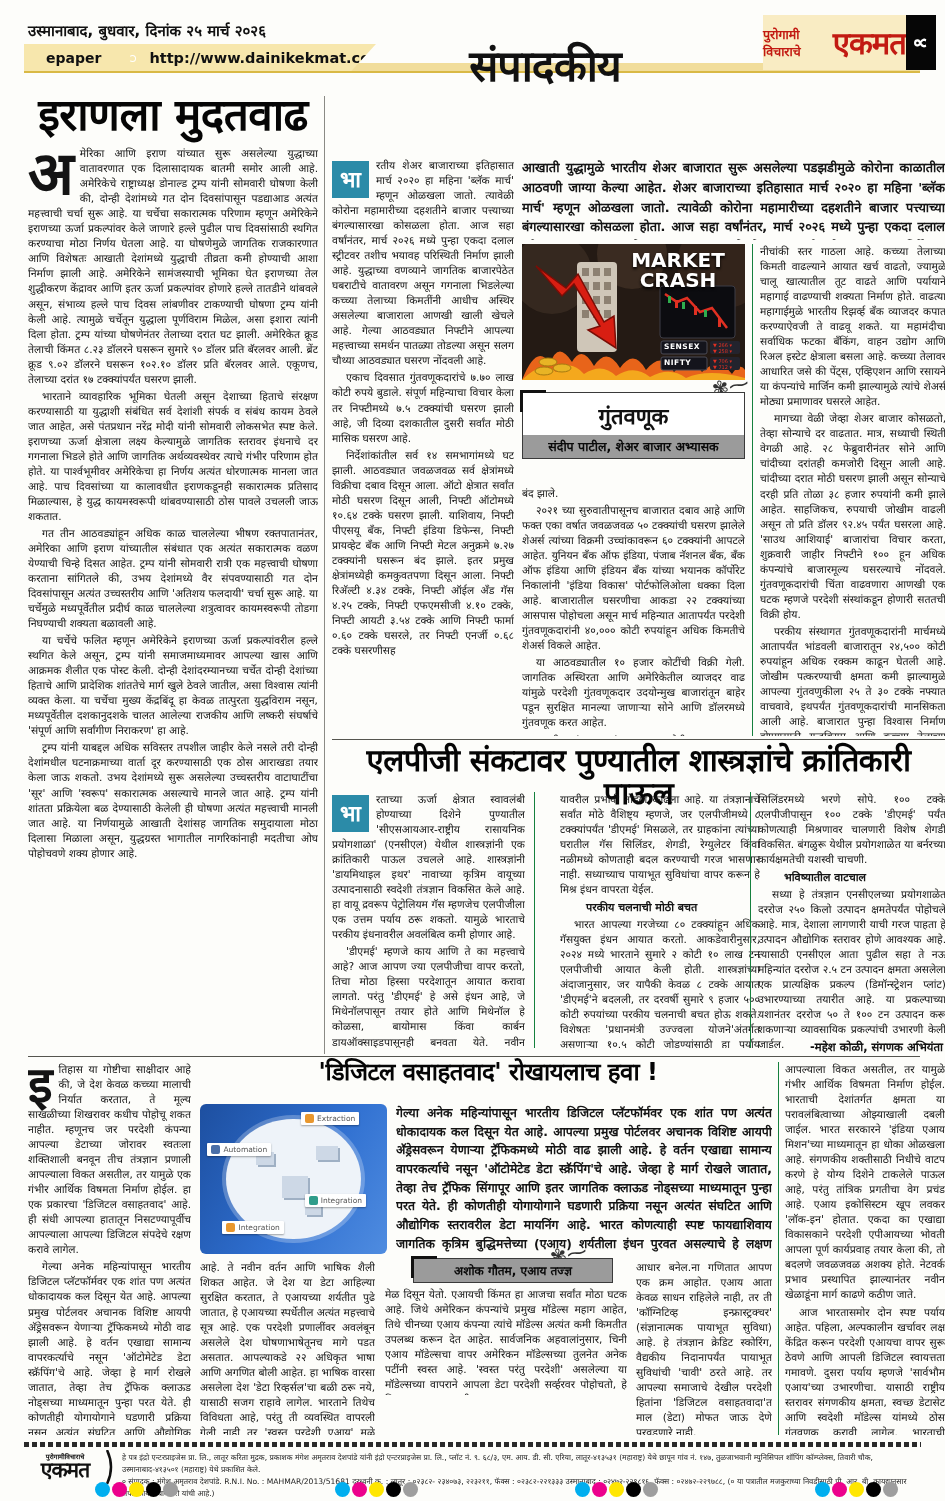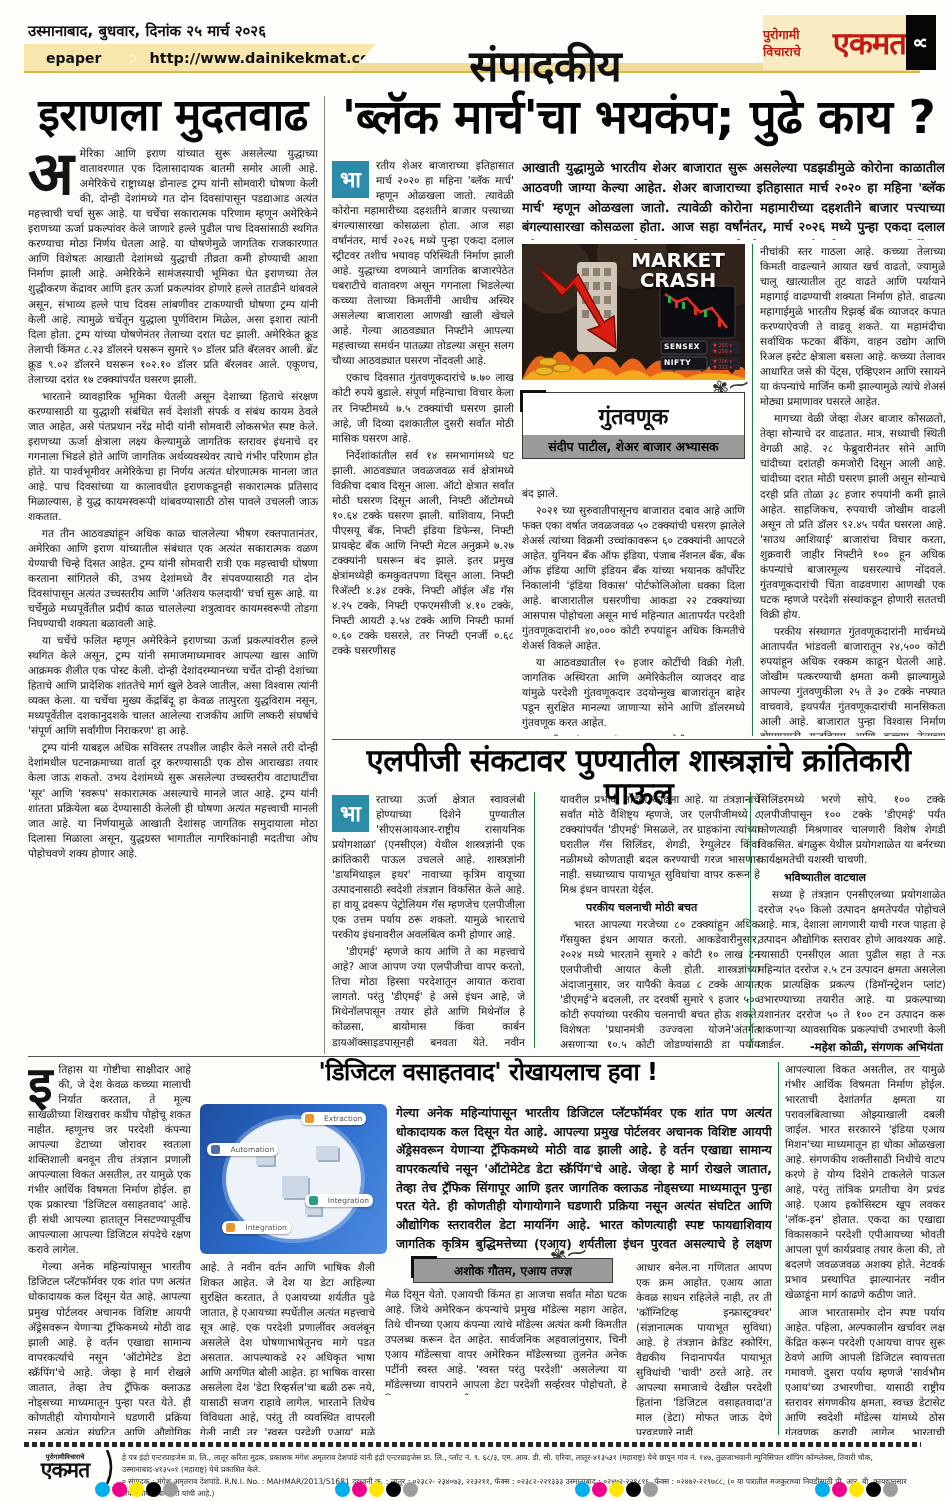--- a/index.html
+++ b/index.html
@@ -41,21 +41,21 @@
   .colbox .ttl{text-align:center;font-size:22px;font-weight:900;padding:7px 0 5px;}
   .colbox .bar{background:#9b9b9b;color:#0a0a0a;text-align:center;font-weight:bold;font-size:12.5px;padding:3px 0;}
   .ornament{position:absolute;font-size:20px;color:#333;transform:rotate(-12deg);}
   
   .mfig{position:absolute;overflow:hidden;background:#1d1512;}
   .mfig svg{display:block;}
   
   .illus{position:absolute;background:linear-gradient(120deg,#1d4fa0,#2f6fd0 55%,#4f8ce0);border-radius:6px;overflow:hidden;}
   .illus .disc{position:absolute;left:14%;top:10%;width:72%;height:80%;background:#eef3f9;border-radius:50%;box-shadow:0 0 0 4px rgba(255,255,255,.25);}
   .illus .blk{position:absolute;background:#cdd8e6;box-shadow:2px 2px 0 #9fb0c4;}
-  .chip{position:absolute;display:flex;align-items:center;gap:10px;background:#fff;border-radius:6px;
+  .chip{position:absolute;display:flex;align-items:center;gap:3px;background:#fff;border-radius:1px;
         padding:2px 4px;font-size:7.5px;color:#555;box-shadow:0 1px 2px rgba(0,0,0,.35);}
   .chip i{width:9px;height:9px;border-radius:2px;display:inline-block;}
   
   .foot-dash{position:absolute;left:24px;top:1442px;width:897px;height:5px;
              background:repeating-linear-gradient(90deg,#2a2a2a 0 5px,transparent 5px 8px);}
   .foot-logo{position:absolute;left:25px;top:1452px;width:80px;text-align:center;}
   .foot-logo .t{font-size:6.5px;font-weight:bold;letter-spacing:0;}
   .foot-logo .n{font-size:21px;font-weight:900;letter-spacing:-1px;line-height:.9;}
   .foot-bracket{position:absolute;left:106px;top:1450px;width:10px;height:34px;}
   .foot-bracket svg{display:block;}
@@ -92,21 +92,20 @@
   <div class="hdiv" style="left:28px;top:1056px;width:892px;"></div>
 
   <div style="position:absolute;left:28px;top:92px;width:290px;height:962px;">
     <div class="hl" style="font-size:44px;text-align:center;">इराणला मुदतवाढ</div>
     <div class="jt" style="margin-top:8px;height:898px;">
       <span class="dc-letter">अ</span><span style="display:contents;"><p>मेरिका आणि इराण यांच्यात सुरू असलेल्या युद्धाच्या वातावरणात एक दिलासादायक बातमी समोर आली आहे. अमेरिकेचे राष्ट्राध्यक्ष डोनाल्ड ट्रम्प यांनी सोमवारी घोषणा केली की, दोन्ही देशांमध्ये गत दोन दिवसांपासून पडद्याआड अत्यंत महत्त्वाची चर्चा सुरू आहे. या चर्चेचा सकारात्मक परिणाम म्हणून अमेरिकेने इराणच्या ऊर्जा प्रकल्पांवर केले जाणारे हल्ले पुढील पाच दिवसांसाठी स्थगित करण्याचा मोठा निर्णय घेतला आहे. या घोषणेमुळे जागतिक राजकारणात आणि विशेषतः आखाती देशांमध्ये युद्धाची तीव्रता कमी होण्याची आशा निर्माण झाली आहे. अमेरिकेने सामंजस्याची भूमिका घेत इराणच्या तेल शुद्धीकरण केंद्रावर आणि इतर ऊर्जा प्रकल्पांवर होणारे हल्ले तातडीने थांबवले असून, संभाव्य हल्ले पाच दिवस लांबणीवर टाकण्याची घोषणा ट्रम्प यांनी केली आहे. त्यामुळे चर्चेतून युद्धाला पूर्णविराम मिळेल, असा इशारा त्यांनी दिला होता. ट्रम्प यांच्या घोषणेनंतर तेलाच्या दरात घट झाली. अमेरिकेत क्रूड तेलाची किंमत ८.२३ डॉलरने घसरून सुमारे ९० डॉलर प्रति बॅरलवर आली. ब्रेंट क्रूड ९.०२ डॉलरने घसरून १०२.१० डॉलर प्रति बॅरलवर आले. एकूणच, तेलाच्या दरांत १७ टक्क्यांपर्यंत घसरण झाली.</p><p>भारताने व्यावहारिक भूमिका घेतली असून देशाच्या हिताचे संरक्षण करण्यासाठी या युद्धाशी संबंधित सर्व देशांशी संपर्क व संबंध कायम ठेवले जात आहेत, असे पंतप्रधान नरेंद्र मोदी यांनी सोमवारी लोकसभेत स्पष्ट केले. इराणच्या ऊर्जा क्षेत्राला लक्ष्य केल्यामुळे जागतिक स्तरावर इंधनाचे दर गगनाला भिडले होते आणि जागतिक अर्थव्यवस्थेवर त्याचे गंभीर परिणाम होत होते. या पार्श्वभूमीवर अमेरिकेचा हा निर्णय अत्यंत धोरणात्मक मानला जात आहे. पाच दिवसांच्या या कालावधीत इराणकडूनही सकारात्मक प्रतिसाद मिळाल्यास, हे युद्ध कायमस्वरूपी थांबवण्यासाठी ठोस पावले उचलली जाऊ शकतात.</p><p>गत तीन आठवड्यांहून अधिक काळ चाललेल्या भीषण रक्तपातानंतर, अमेरिका आणि इराण यांच्यातील संबंधात एक अत्यंत सकारात्मक वळण येण्याची चिन्हे दिसत आहेत. ट्रम्प यांनी सोमवारी रात्री एक महत्त्वाची घोषणा करताना सांगितले की, उभय देशांमध्ये वैर संपवण्यासाठी गत दोन दिवसांपासून अत्यंत उच्चस्तरीय आणि 'अतिशय फलदायी' चर्चा सुरू आहे. या चर्चेमुळे मध्यपूर्वेतील प्रदीर्घ काळ चाललेल्या शत्रुत्वावर कायमस्वरूपी तोडगा निघण्याची शक्यता बळावली आहे.</p><p>या चर्चेचे फलित म्हणून अमेरिकेने इराणच्या ऊर्जा प्रकल्पांवरील हल्ले स्थगित केले असून, ट्रम्प यांनी समाजमाध्यमावर आपल्या खास आणि आक्रमक शैलीत एक पोस्ट केली. दोन्ही देशांदरम्यानच्या चर्चेत दोन्ही देशांच्या हिताचे आणि प्रादेशिक शांततेचे मार्ग खुले ठेवले जातील, असा विश्वास त्यांनी व्यक्त केला. या चर्चेचा मुख्य केंद्रबिंदू हा केवळ तात्पुरता युद्धविराम नसून, मध्यपूर्वेतील दशकानुदशके चालत आलेल्या राजकीय आणि लष्करी संघर्षाचे 'संपूर्ण आणि सर्वांगीण निराकरण' हा आहे.</p><p>ट्रम्प यांनी याबद्दल अधिक सविस्तर तपशील जाहीर केले नसले तरी दोन्ही देशांमधील घटनाक्रमाच्या वार्ता दूर करण्यासाठी एक ठोस आराखडा तयार केला जाऊ शकतो. उभय देशांमध्ये सुरू असलेल्या उच्चस्तरीय वाटाघाटींचा 'सूर' आणि 'स्वरूप' सकारात्मक असल्याचे मानले जात आहे. ट्रम्प यांनी शांतता प्रक्रियेला बळ देण्यासाठी केलेली ही घोषणा अत्यंत महत्त्वाची मानली जात आहे. या निर्णयामुळे आखाती देशांसह जागतिक समुदायाला मोठा दिलासा मिळाला असून, युद्धग्रस्त भागातील नागरिकांनाही मदतीचा ओघ पोहोचवणे शक्य होणार आहे.</p></span>
     </div>
   </div>
 
   <div style="position:absolute;left:332px;top:92px;width:613px;height:645px;">
-    <div class="hl" style="font-size:47px;text-align:center;">'ब्लॅक मार्च'चा भयकंप; पुढे काय ?</div>
 
     <div class="jt" style="position:absolute;left:190px;top:66px;width:423px;height:82px;font-size:12.8px;font-weight:bold;line-height:1.55;">आखाती युद्धामुळे भारतीय शेअर बाजारात सुरू असलेल्या पडझडीमुळे कोरोना काळातील आठवणी जाग्या केल्या आहेत. शेअर बाजाराच्या इतिहासात मार्च २०२० हा महिना 'ब्लॅक मार्च' म्हणून ओळखला जातो. त्यावेळी कोरोना महामारीच्या दहशतीने बाजार पत्त्याच्या बंगल्यासारखा कोसळला होता. आज सहा वर्षांनंतर, मार्च २०२६ मध्ये पुन्हा एकदा दलाल स्ट्रीटला युद्धाच्या वणव्याने आपल्या कचाट्यात घेतले असून, राष्ट्रीय शेअर बाजाराचा निर्देशांक असणाऱ्या निफ्टीने मार्च २०२० नंतरची आपली सर्वांत मोठी मासिक घसरण नोंदवली आहे.</div>
 
     <div class="jt" style="position:absolute;left:0;top:66px;width:182px;height:578px;">
       <span class="dc-box">भा</span><span style="display:contents;"><p>रतीय शेअर बाजाराच्या इतिहासात मार्च २०२० हा महिना 'ब्लॅक मार्च' म्हणून ओळखला जातो. त्यावेळी कोरोना महामारीच्या दहशतीने बाजार पत्त्याच्या बंगल्यासारखा कोसळला होता. आज सहा वर्षांनंतर, मार्च २०२६ मध्ये पुन्हा एकदा दलाल स्ट्रीटवर तशीच भयावह परिस्थिती निर्माण झाली आहे. युद्धाच्या वणव्याने जागतिक बाजारपेठेत घबराटीचे वातावरण असून गगनाला भिडलेल्या कच्च्या तेलाच्या किमतींनी आधीच अस्थिर असलेल्या बाजाराला आणखी खाली खेचले आहे. गेल्या आठवड्यात निफ्टीने आपल्या महत्त्वाच्या समर्थन पातळ्या तोडल्या असून सलग चौथ्या आठवड्यात घसरण नोंदवली आहे.</p><p>एकाच दिवसात गुंतवणूकदारांचे ७.७० लाख कोटी रुपये बुडाले. संपूर्ण महिन्याचा विचार केला तर निफ्टीमध्ये ७.५ टक्क्यांची घसरण झाली आहे, जी दिव्या दशकातील दुसरी सर्वांत मोठी मासिक घसरण आहे.</p><p>निर्देशांकांतील सर्व १४ समभागांमध्ये घट झाली. आठवड्यात जवळजवळ सर्व क्षेत्रांमध्ये विक्रीचा दबाव दिसून आला. ऑटो क्षेत्रात सर्वांत मोठी घसरण दिसून आली, निफ्टी ऑटोमध्ये १०.६४ टक्के घसरण झाली. याशिवाय, निफ्टी पीएसयू बँक, निफ्टी इंडिया डिफेन्स, निफ्टी प्रायव्हेट बँक आणि निफ्टी मेटल अनुक्रमे ७.२७ टक्क्यांनी घसरून बंद झाले. इतर प्रमुख क्षेत्रांमध्येही कमकुवतपणा दिसून आला. निफ्टी रिअ‍ॅल्टी ४.३४ टक्के, निफ्टी ऑईल अँड गॅस ४.२५ टक्के, निफ्टी एफएमसीजी ४.१० टक्के, निफ्टी आयटी ३.५४ टक्के आणि निफ्टी फार्मा ०.६० टक्के घसरले, तर निफ्टी एनर्जी ०.६८ टक्के घसरणीसह</p></span>
     </div>
 
     <div class="mfig" style="left:190px;top:152px;width:223px;height:136px;">
       <svg width="223" height="136" viewBox="0 0 223 136">
         <rect width="223" height="136" fill="#241a14"></rect>

